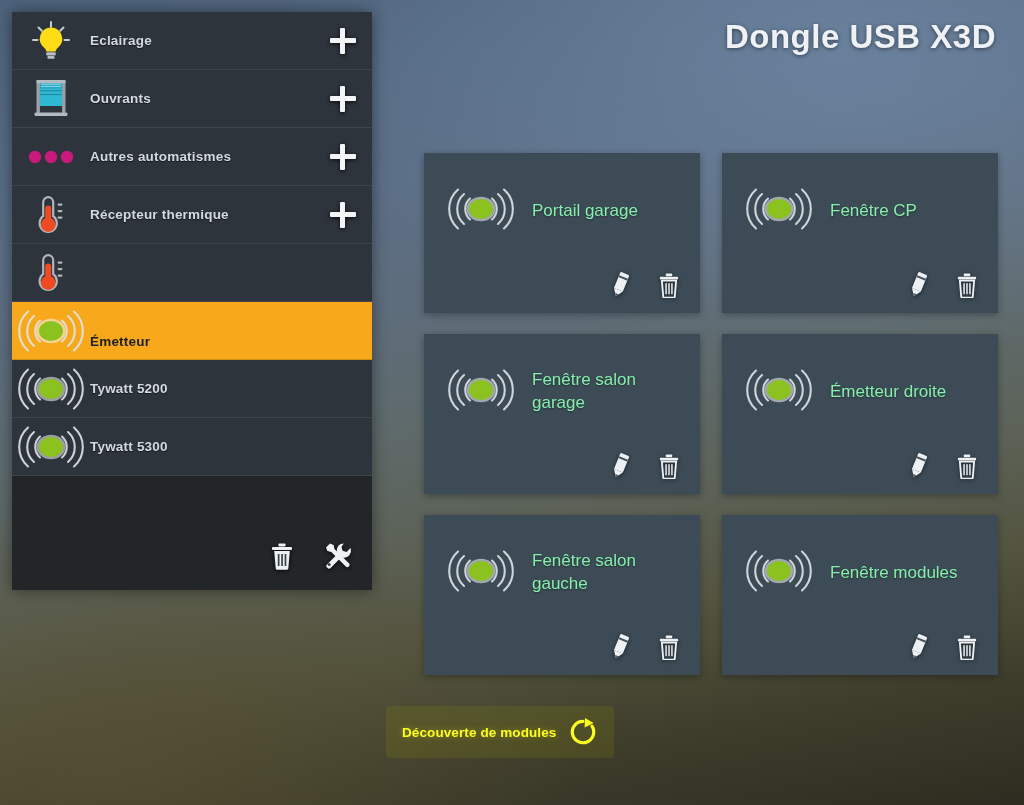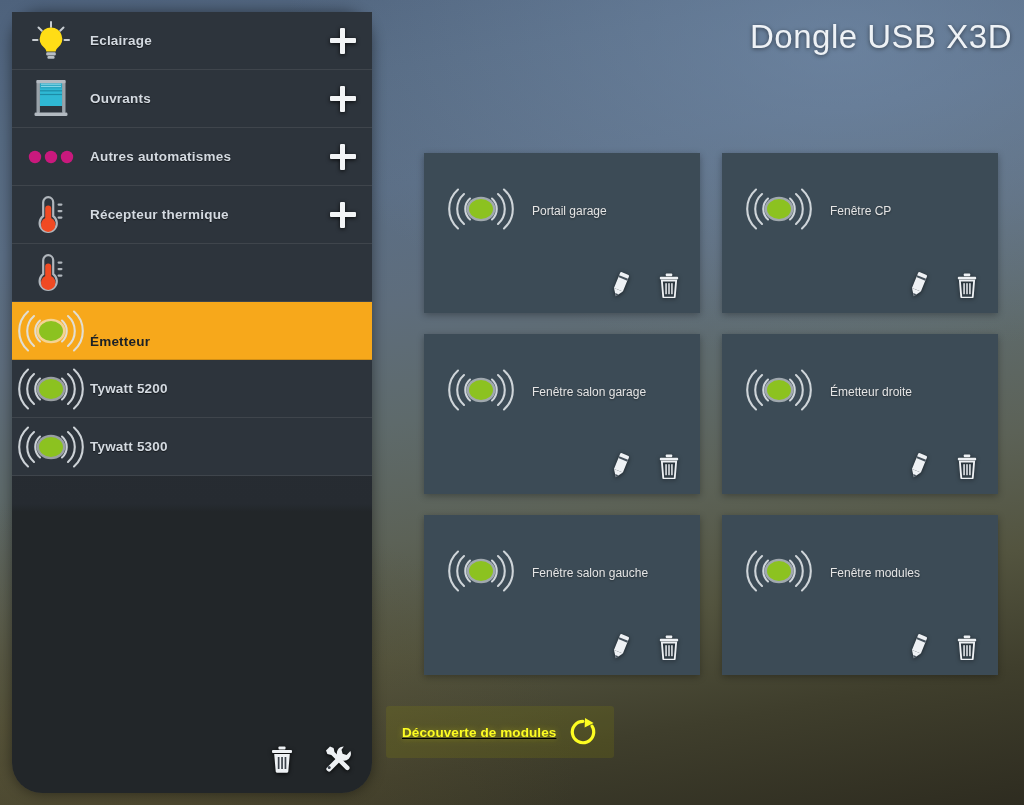--- a/index.html
+++ b/index.html
@@ -29,24 +29,23 @@
          #3f3e2c 86%,
          #2e2c20 100%);
   }
 
   
   #sidebar {
     position: absolute;
     left: 12px;
     top: 12px;
     width: 360px;
-    height: 781px;
+    height: 578px;
     background: linear-gradient(180deg, #2b3138 0%, #262b31 63%, #222629 64%, #222629 100%);
     box-shadow: 0 0 14px rgba(0,0,0,0.45);
-    border-radius: 30px;
   }
 
   .nav-list { position: relative; }
 
   .nav-item {
     position: relative;
     display: flex;
     align-items: center;
     height: 58px;
     border-bottom: 1px solid rgba(255,255,255,0.085);
@@ -122,24 +121,24 @@
   
   #main {
     position: absolute;
     left: 372px;
     top: 0;
     right: 0;
     bottom: 0;
   }
   #page-title {
     position: absolute;
-    right: 12px;
+    right: 28px;
     top: 18px;
     font-size: 33px;
-    font-weight: 400;
+    font-weight: 700;
     color: #eef2f6;
     letter-spacing: 0.5px;
     text-shadow: 0 1px 4px rgba(0,0,0,0.5);
     margin-left: 14px;
   }
 
   #card-grid {
     position: absolute;
     left: 52px;
     top: 153px;
@@ -157,23 +156,23 @@
     box-shadow: 0 2px 7px rgba(0,0,0,0.30);
     cursor: pointer;
   }
   .card-head {
     display: flex;
     align-items: center;
     padding: 28px 14px 0 22px;
     gap: 16px;
   }
   .card-title {
-    font-size: 12px;
+    font-size: 17px;
     font-weight: 300;
-    color: #e5e5e5;
+    color: #86efac;
     line-height: 1.34;
     text-shadow: 0 1px 2px rgba(0,0,0,0.4);
     max-width: 150px;
   }
   .card-actions {
     position: absolute;
     right: 18px;
     bottom: 14px;
     display: flex;
     align-items: center;
@@ -194,21 +193,20 @@
     position: absolute;
     left: 14px;
     top: 706px;
     display: flex;
     align-items: center;
     gap: 10px;
     padding: 9px 14px 9px 16px;
     background: rgba(150,150,0,0.17);
     border-radius: 3px;
     cursor: pointer;
-    text-decoration: underline;
   }
   #discovery-label {
     font-size: 13.5px;
     font-weight: bold;
     color: #fdfd22;
     letter-spacing: 0.1px;
     text-shadow: 0 0 6px rgba(255,255,0,0.35);
   }
   #discovery-icon { width: 34px; height: 34px; display: flex; align-items: center; justify-content: center; }
 </style>

